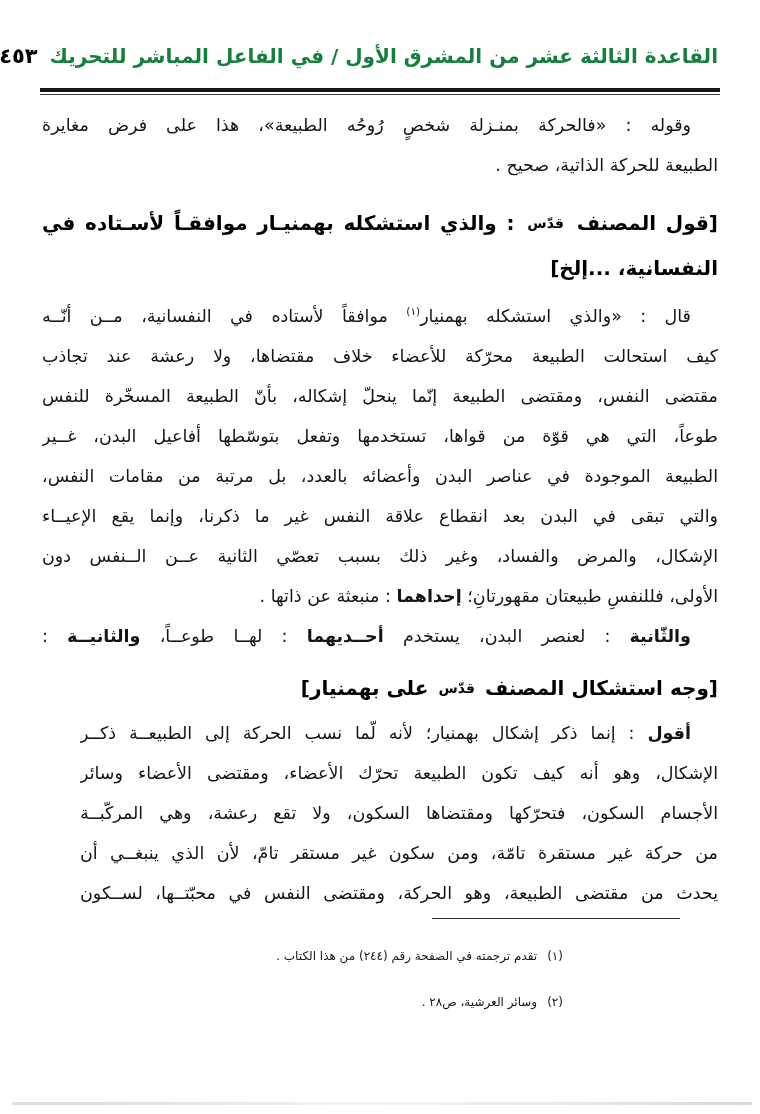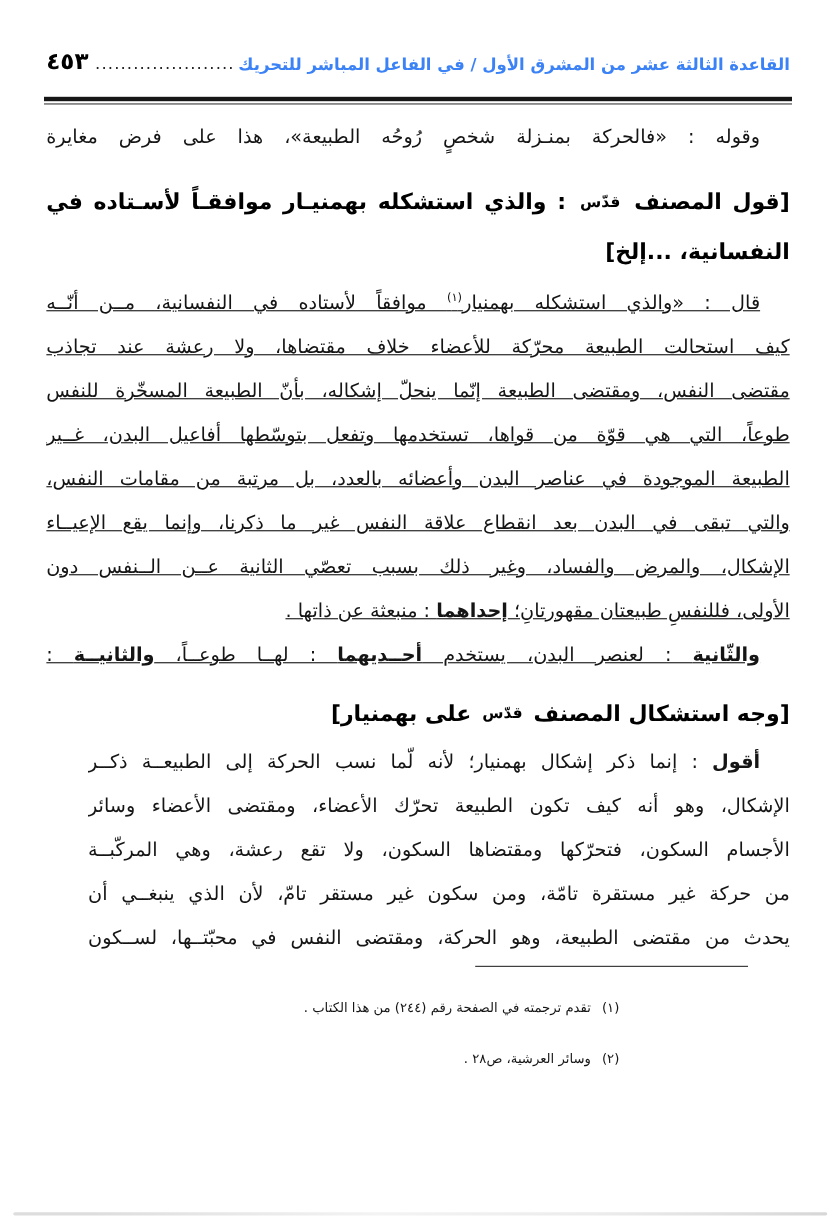--- a/index.html
+++ b/index.html
@@ -15,24 +15,24 @@
   }
 
   
   .header {
     position: absolute;
     top: 44px; right: 42px; left: 42px;
     display: flex;
     align-items: flex-end;
   }
   .h-title {
-    font-size: 15px;
+    font-size: 20px;
     font-weight: 700;
     white-space: nowrap;
-    color: #3b82f6;
+    color: #15803d;
   }
   .h-leader {
     flex: 1;
     overflow: hidden;
     white-space: nowrap;
     direction: ltr;
     font-size: 15px;
     letter-spacing: 1px;
     color: #222;
     margin: 0 6px;
@@ -75,21 +75,21 @@
   .heading { margin-top: 16px; }
   .heading .line {
     height: 45px;
     line-height: 45px;
     font-size: 20px;
     font-weight: 700;
     color: #000;
   }
   .heading.h2 { margin-top: 10px; }
 
-  .para.p2 { margin-top: 5px; text-decoration: underline; }
+  .para.p2 { margin-top: 5px; }
   .para.p3 { margin-top: 2px; margin-left: 38px; }
 
   b { font-weight: 800; }
   sup {
     font-size: 10.5px;
     line-height: 0;
     vertical-align: 7px;
     font-weight: 400;
   }
   .hon {
@@ -137,20 +137,21 @@
     <span class="h-title">القاعدة الثالثة عشر من المشرق الأول / في الفاعل المباشر للتحريك</span>
     <span class="h-leader">........................</span>
     <span class="h-num">٤٥٣</span>
   </div>
 
   <div class="rule"></div>
 
   <div class="content">
     <div class="para p1">
         <div class="line j ind">وقوله : «فالحركة بمنـزلة شخصٍ رُوحُه الطبيعة»، هذا على فرض مغايرة</div>
+        <div class="line">الطبيعة للحركة الذاتية، صحيح .</div>
       </div>
     <div class="heading h1">
         <div class="line j">[قول المصنف <span class="hon">قدّس</span> : والذي استشكله بهمنيـار موافقـاً لأسـتاده في</div>
         <div class="line">النفسانية، ...إلخ]</div>
       </div>
     <div class="para p2">
         <div class="line j ind">قال : «والذي استشكله بهمنيار<sup>(١)</sup> موافقاً لأستاده في النفسانية، مــن أنّــه</div>
         <div class="line j">كيف استحالت الطبيعة محرّكة للأعضاء خلاف مقتضاها، ولا رعشة عند تجاذب</div>
         <div class="line j">مقتضى النفس، ومقتضى الطبيعة إنّما ينحلّ إشكاله، بأنّ الطبيعة المسخّرة للنفس</div>
         <div class="line j">طوعاً، التي هي قوّة من قواها، تستخدمها وتفعل بتوسّطها أفاعيل البدن، غــير</div>

